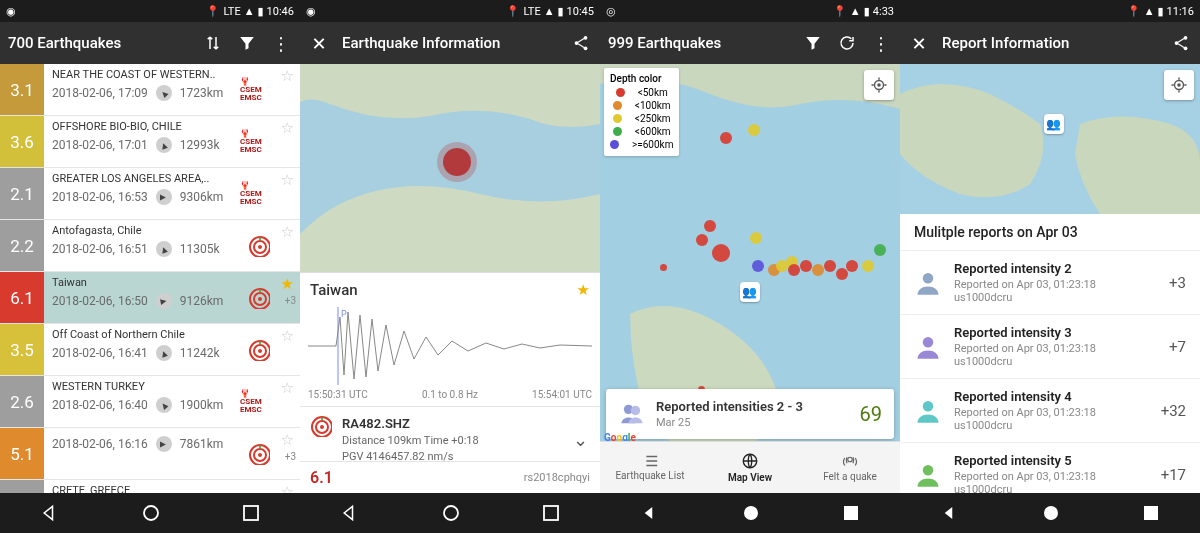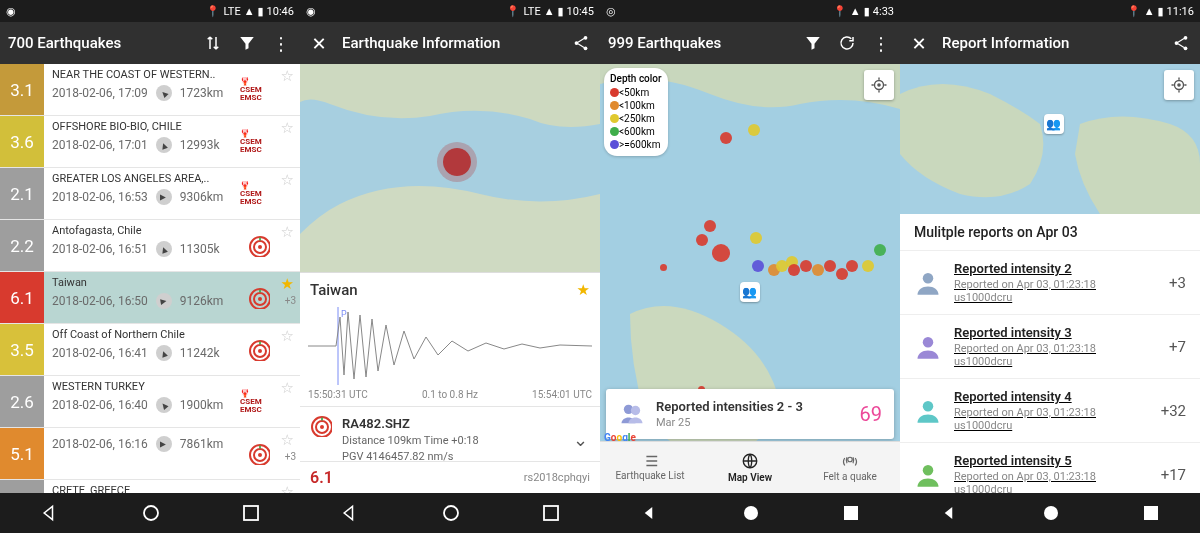--- a/index.html
+++ b/index.html
@@ -42,43 +42,43 @@
   .station { display:flex; gap:10px; padding: 8px 10px; border-top:1px solid #e5e5e5; position:relative; }
   .station .txt { font-size: 11px; color: #666; line-height: 1.4; }
   .station .sttl { font-size: 13px; font-weight: 600; color: #333; }
   .chev { position:absolute; right:12px; top:50%; transform:translateY(-50%); color:#555; font-size:18px; }
   .btmbar { position:absolute; bottom:0; left:0; right:0; padding: 6px 10px; border-top:1px solid #e5e5e5; display:flex; justify-content:space-between; align-items:center; background:#fff; }
   .btmbar .mg { color:#c62828; font-weight:600; font-size:16px; }
   .btmbar .rid { font-size:11px; color:#888; }
 
   
   .maponly { position:relative; height: 100%; background: linear-gradient(#a5cfe3 0%, #b0d6df 50%, #c2dce0 100%); }
-  .legend { position:absolute; top:4px; left:4px; background:#fff; padding:5px 6px 4px; font-size:10px; box-shadow:0 1px 3px rgba(0,0,0,.2); border-radius:13px; }
+  .legend { position:absolute; top:4px; left:4px; background:#fff; padding:5px 6px 4px; font-size:10px; box-shadow:0 1px 3px rgba(0,0,0,.2); border-radius:2px; }
   .legend .lt { font-weight:500; margin-bottom:3px; }
-  .legend .lr { display:flex; align-items:center; gap:0; margin-bottom:2px; }
+  .legend .lr { display:flex; align-items:center; gap:13px; margin-bottom:2px;justify-content:center; }
   .ldot { width:9px; height:9px; border-radius:50%; }
   .mylocbtn { position:absolute; top:6px; right:6px; width:30px; height:30px; background:#fff; border-radius:3px; box-shadow:0 1px 3px rgba(0,0,0,.3); display:flex; align-items:center; justify-content:center; }
   .dots .d { position:absolute; width:12px; height:12px; border-radius:50%; }
   .card { position:absolute; left:6px; right:6px; bottom:54px; background:#fff; border-radius:3px; box-shadow:0 1px 4px rgba(0,0,0,.25); padding:10px 12px; display:flex; align-items:center; gap:10px; }
   .card .txt { flex:1; }
   .card .ttl { font-size:13px; font-weight:600; color:#333; }
   .card .dt { font-size:11px; color:#888; margin-top:2px; }
-  .card .cnt { font-size:20px; color:#ec4899; }
+  .card .cnt { font-size:20px; color:#4d7c0f; }
   .bnav { position:absolute; bottom:0; left:0; right:0; height:52px; background:#f4f4f4; border-top:1px solid #ddd; display:flex; }
   .bnav .tab { flex:1; display:flex; flex-direction:column; align-items:center; justify-content:center; font-size:10px; color:#666; gap:2px; }
   .bnav .tab.sel { color:#222; font-weight:600; }
   .goog { position:absolute; bottom:50px; left:4px; font-size:10px; }
   .goog span { font-weight:bold; }
   .avatar { width:20px; height:20px; position:absolute; background:#fff; border-radius:4px; box-shadow:0 1px 2px rgba(0,0,0,.3); display:flex; align-items:center; justify-content:center; }
   .avatar .g { font-size:12px; }
 
   
   .p4map { height:150px; position:relative; background: linear-gradient(#a8d0e3,#bedde4); overflow:hidden; }
   .rhdr { padding:10px 14px; font-size:14px; font-weight:500; color:#222; border-bottom:1px solid #eee; }
-  .rrow { display:flex; align-items:center; padding:10px 14px; border-bottom:1px solid #eee; gap:12px; position:relative;text-decoration:underline; }
+  .rrow { display:flex; align-items:center; padding:10px 14px; border-bottom:1px solid #eee; gap:12px; position:relative; }
   .rprs { width:28px; height:28px; }
   .rtx .t1 { font-size:13px; font-weight:600; color:#222; }
   .rtx .t2 { font-size:11px; color:#888; margin-top:2px; }
   .rtx .t3 { font-size:11px; color:#888; }
   .rcnt { position:absolute; right:14px; top:50%; transform:translateY(-50%); font-size:15px; color:#555; }
 
   svg { display:block; }
 </style>
 </head>
 <body>

